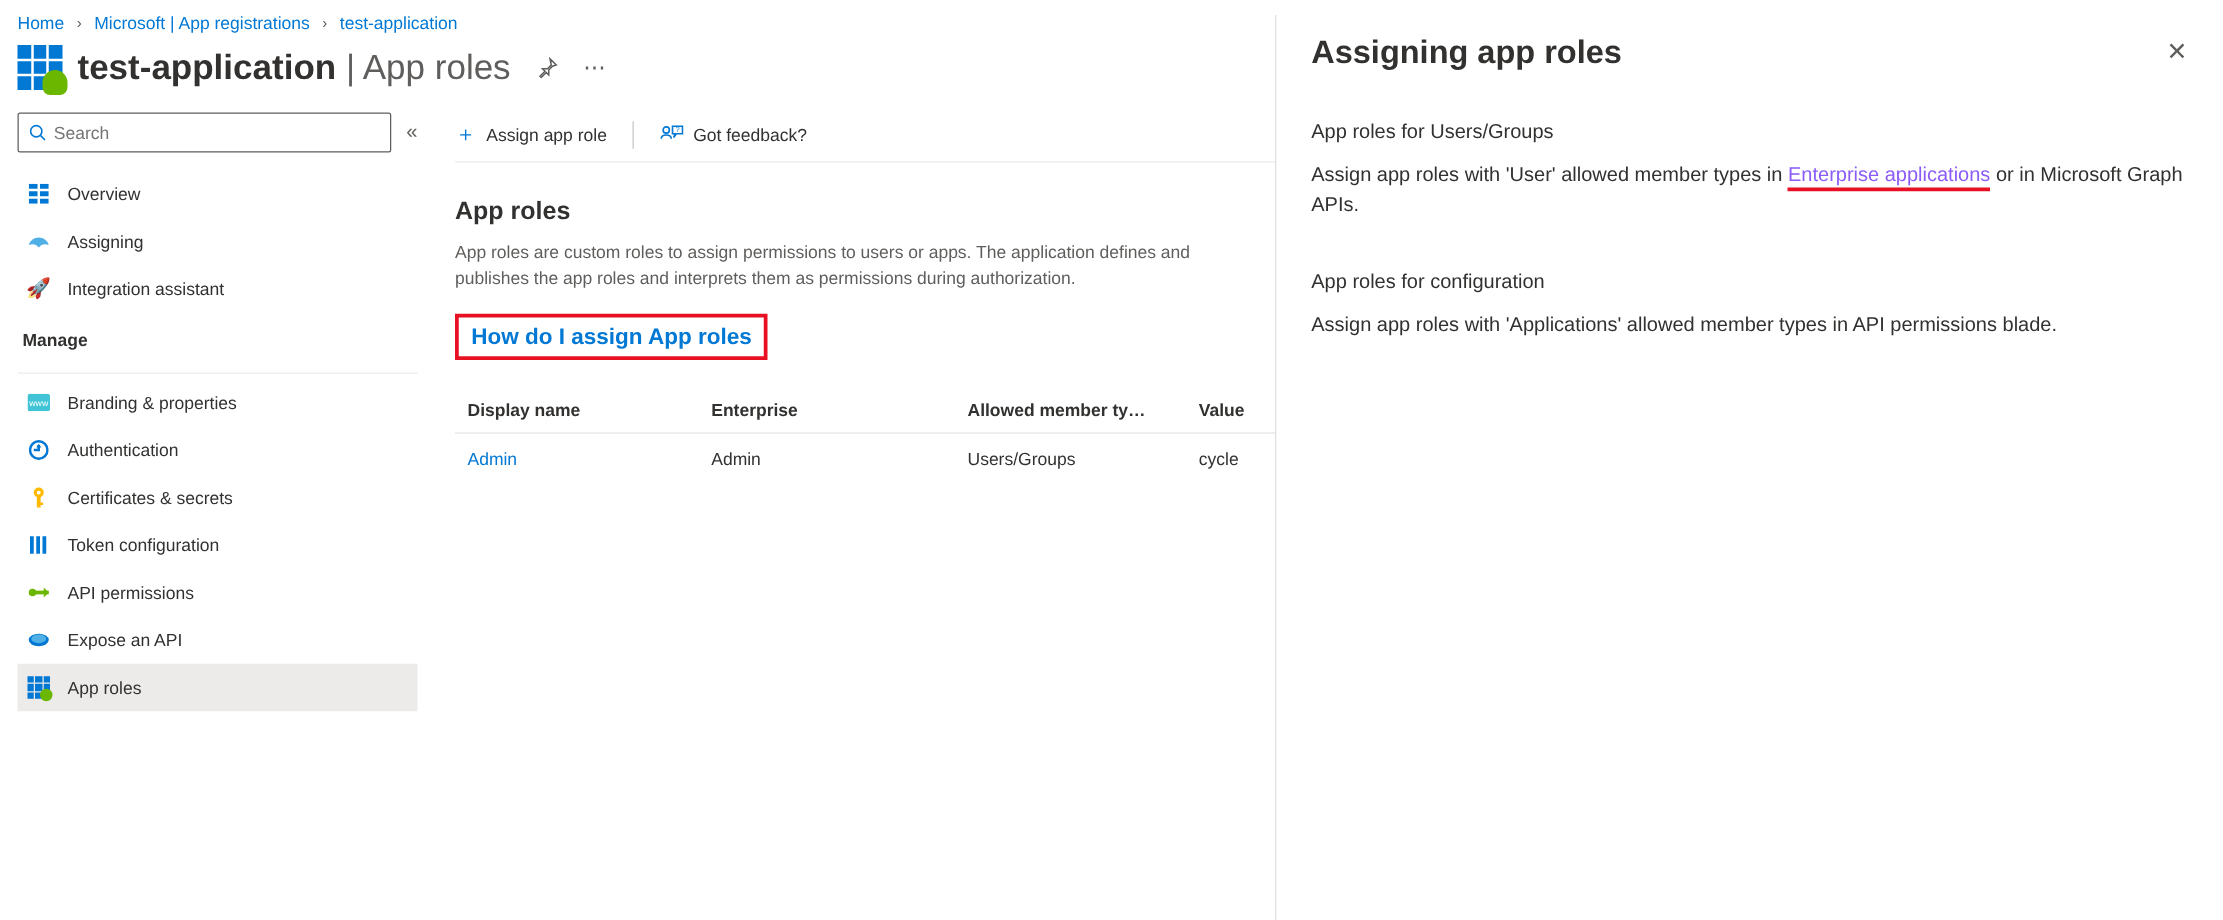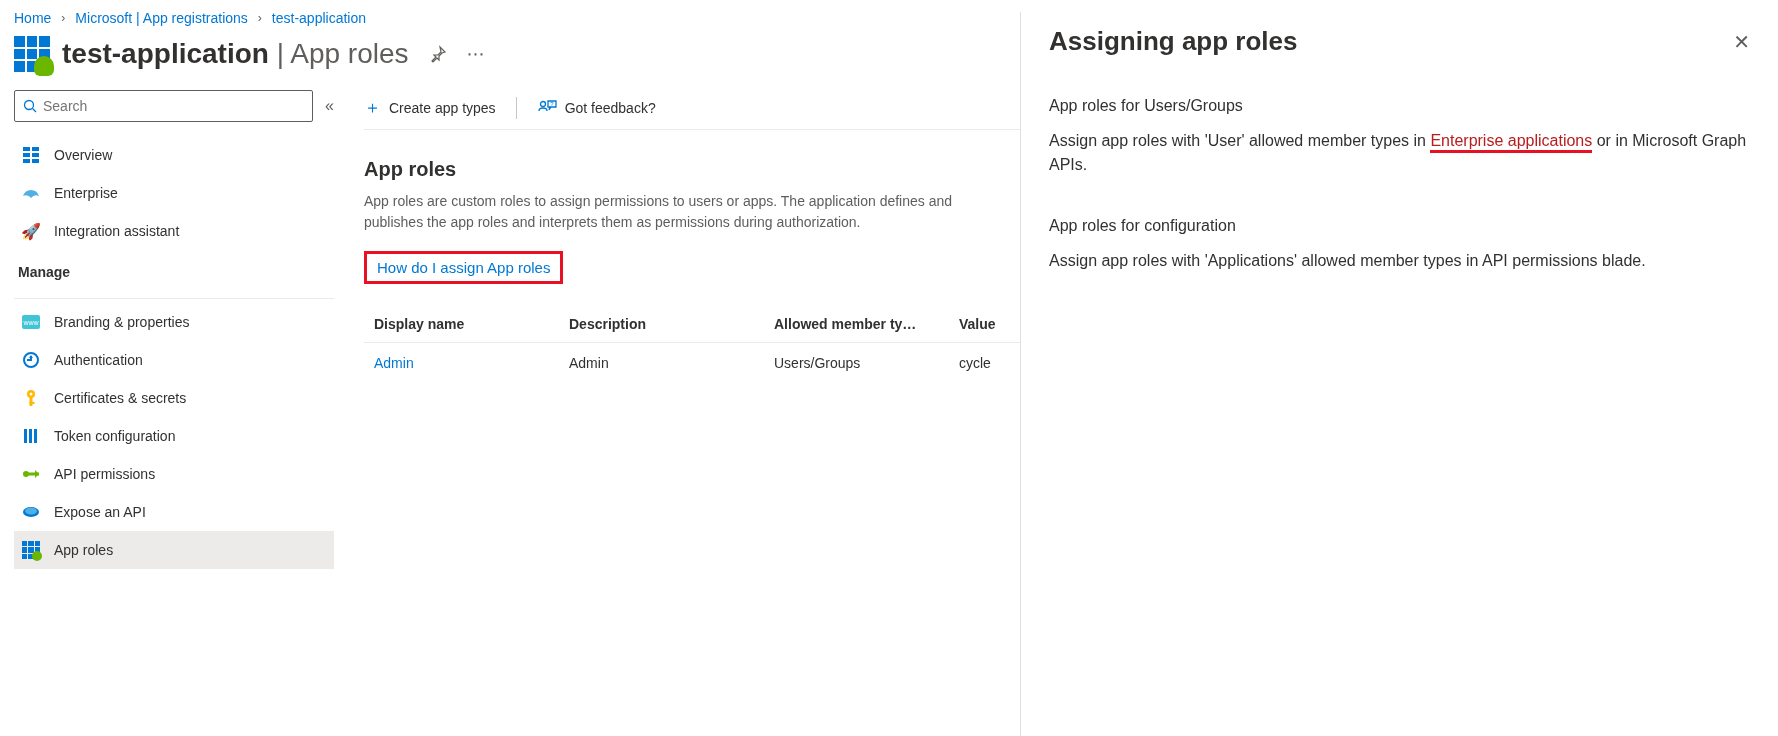--- a/index.html
+++ b/index.html
@@ -34,34 +34,34 @@
     .content { flex: 1; padding: 0 8px 0 24px; min-width: 0; overflow: hidden; }
     .toolbar { display: flex; align-items: center; gap: 20px; padding: 6px 0 10px 0; border-bottom: 1px solid #edebe9; }
     .toolbar-item { display: flex; align-items: center; gap: 8px; color: #323130; cursor: pointer; font-size: 14px; }
     .toolbar-item .ticon { color: #0078d4; font-size: 17px; font-weight: 300; }
     .toolbar-divider { width: 1px; height: 22px; background: #c8c6c4; }
     
     .section-title { font-size: 20px; font-weight: 600; margin: 28px 0 10px 0; }
     .section-desc { color: #605e5c; line-height: 1.5; max-width: 640px; }
     
     .highlight-link-box { display: inline-block; border: 3px solid #e81123; padding: 5px 10px; margin-top: 18px; }
-    .highlight-link-box a { color: #0078d4; font-weight: 400; text-decoration: none; font-size: 15px; }
+    .highlight-link-box a { color: #0078d4; font-weight: 700; text-decoration: none; font-size: 18px; }
     
     table.approles { width: 100%; border-collapse: collapse; margin-top: 22px; table-layout: fixed; }
     table.approles th { text-align: left; font-weight: 600; padding: 10px 10px; border-bottom: 1px solid #edebe9; font-size: 14px; white-space: nowrap; overflow: hidden; text-overflow: ellipsis; }
     table.approles td { padding: 12px 10px; font-size: 14px; white-space: nowrap; overflow: hidden; text-overflow: ellipsis; }
     table.approles td a { color: #0078d4; text-decoration: none; }
     
     .side-panel { position: absolute; top: 12px; right: 0; width: 758px; height: 100%; background: #fff; border-left: 1px solid #e1dfdd; padding: 14px 28px; }
     .side-panel-header { display: flex; justify-content: space-between; align-items: center; margin-bottom: 40px; }
     .side-panel-title { font-size: 26px; font-weight: 600; }
     .close-x { font-size: 20px; cursor: pointer; color: #605e5c; font-weight: 300; }
     .panel-sec-heading { font-size: 16px; margin-bottom: 14px; font-weight: 400; }
     .panel-desc { font-size: 16px; line-height: 1.5; margin-bottom: 16px; font-weight: 400; }
-    .panel-desc .inline-link { color: #b91c1c; text-decoration: none; border-bottom: 3px solid #e81123; padding-bottom: 1px; }
+    .panel-desc .inline-link { color: #8b5cf6; text-decoration: none; border-bottom: 3px solid #e81123; padding-bottom: 1px; }
     .panel-link { color: #0078d4; text-decoration: none; font-size: 16px; display: inline-flex; align-items: center; gap: 6px; }
     .panel-block { margin-bottom: 40px; }
     .ext-icon { font-size: 13px; }
 
     .c-blue { color: #0078d4; }
     .c-teal { color: #50e6ff; }
     .c-orange { color: #ff8c00; }
     .c-green { color: #6bb700; }
     .c-yellow { color: #ffb900; }
 
@@ -134,21 +134,21 @@
       </span>
       <span>Overview</span>
     </div>
 
     <div class="nav-item">
       <span class="nicon c-teal">
         <svg width="18" height="14" viewBox="0 0 18 14">
             <path d="M1 10 Q3 4 9 4 Q15 4 17 10 Q12 8 9 12 Q6 8 1 10 Z" fill="#50b0e6"></path>
           </svg>
       </span>
-      <span>Enterprise</span>
+      <span>Assigning</span>
     </div>
 
     <div class="nav-item">
       <span class="nicon c-orange">🚀</span>
       <span>Integration assistant</span>
     </div>
 
     <div class="nav-section-label">Manage</div>
 
     <div class="nav-item">
@@ -234,21 +234,21 @@
         </div>
       </span>
       <span>App roles</span>
     </div>
   </aside>
 
   <main class="content">
     <div class="toolbar">
       <div class="toolbar-item">
         <span class="ticon">＋</span>
-        <span>Create app types</span>
+        <span>Assign app role</span>
       </div>
       <div class="toolbar-divider"></div>
       <div class="toolbar-item">
         <span class="ticon">
           <svg width="20" height="18" viewBox="0 0 20 18">
               <circle cx="6" cy="5" r="2.5" fill="none" stroke="#0078d4" stroke-width="1.3"></circle>
               <path d="M2 12 Q2 9 6 9 Q10 9 10 12" fill="none" stroke="#0078d4" stroke-width="1.3"></path>
               <path d="M11 2 L19 2 L19 8 L14 8 L12 11 L13 8 L11 8 Z" fill="none" stroke="#0078d4" stroke-width="1.3"></path>
               <text x="15" y="6.5" text-anchor="middle" font-size="6" fill="#0078d4">?</text>
             </svg>
@@ -267,21 +267,21 @@
     <table class="approles">
       <colgroup>
           <col style="width:195px">
           <col style="width:205px">
           <col style="width:185px">
           <col>
         </colgroup>
       <thead>
         <tr>
           <th>Display name</th>
-          <th>Description</th>
+          <th>Enterprise</th>
           <th>Allowed member ty…</th>
           <th>Value</th>
         </tr>
       </thead>
       <tbody>
         <tr>
           <td><a>Admin</a></td>
           <td>Admin</td>
           <td>Users/Groups</td>
           <td>cycle</td>

